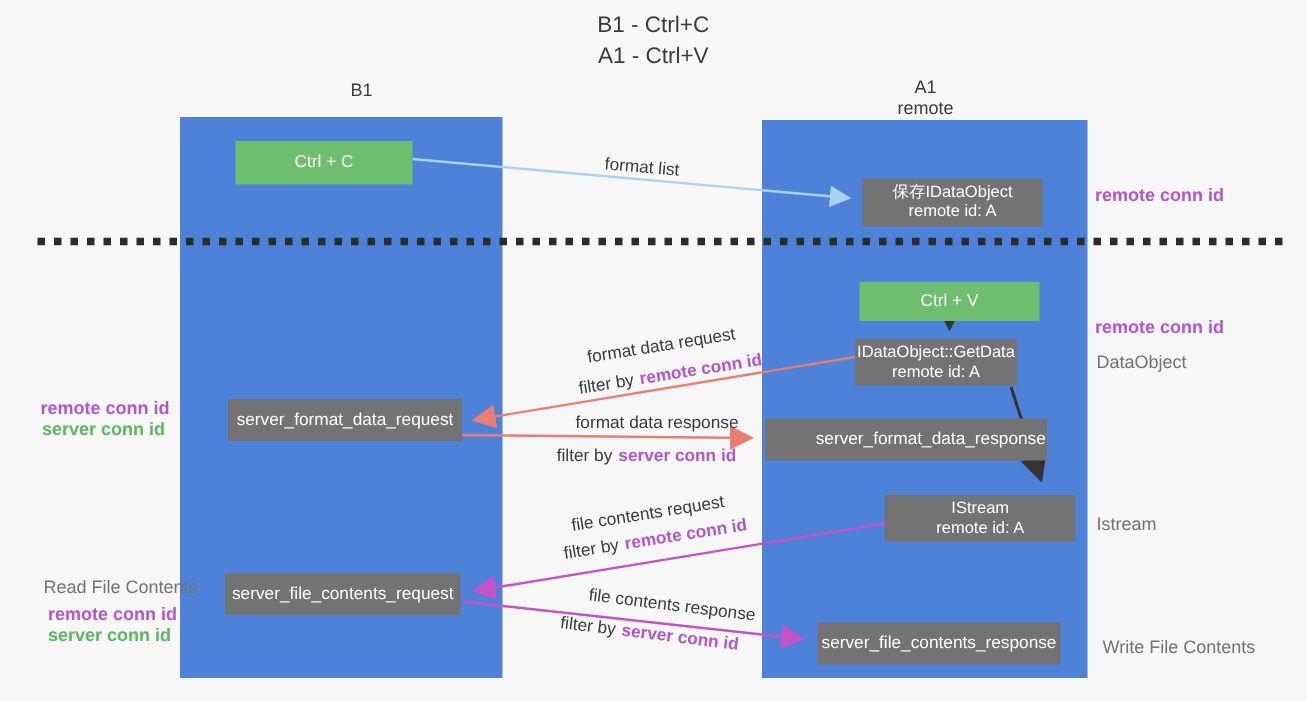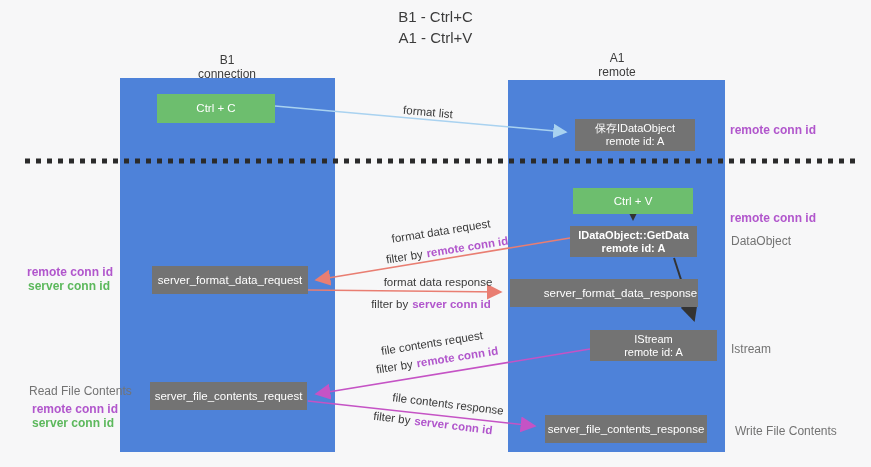--- a/index.html
+++ b/index.html
@@ -30,23 +30,22 @@
 </head>
 <body>
 
 <div id="stage">
 
   <div class="title">
     <div>B1 - Ctrl+C</div>
     <div>A1 - Ctrl+V</div>
   </div>
 
-  <div class="col-header" style="left:157px; top:53px; width:140px;">
+  <div class="col-header" style="left:171px; top:53px; width:140px;">
     <div>B1</div>
-    <div>connection</div>
   </div>
   <div class="col-header" style="left:547px; top:51px; width:140px;">
     <div>A1</div>
     <div>remote</div>
   </div>
 
   <div class="col" style="left:120px; top:78px; width:215px; height:374px;"></div>
   <div class="col" style="left:508px; top:80px; width:217px; height:372px;"></div>
 
   <svg class="arrows" width="871" height="467" viewBox="0 0 871 467">
@@ -88,21 +87,21 @@
 
   <div class="box orange" style="left:575px; top:119px; width:120px; height:32px; font-size:11px;">
     <span>保存IDataObject</span>
     <span>remote id: A</span>
   </div>
 
   <div class="box green" style="left:573px; top:188px; width:120px; height:26px;">
     <span>Ctrl + V</span>
   </div>
 
-  <div class="box orange" style="left:570px; top:226px; width:127px; height:31px; font-size:11px;font-weight:bold;">
+  <div class="box orange" style="left:570px; top:226px; width:108px; height:31px; font-size:11px;">
     <span>IDataObject::GetData</span>
     <span>remote id: A</span>
   </div>
 
   <div class="box orange" style="left:152px; top:266px; width:156px; height:28px;">
     <span>server_format_data_request</span>
   </div>
 
   <div class="box orange" style="left:510px; top:279px; width:155px; height:28px;padding-left:33px;">
     <span>server_format_data_response</span>

